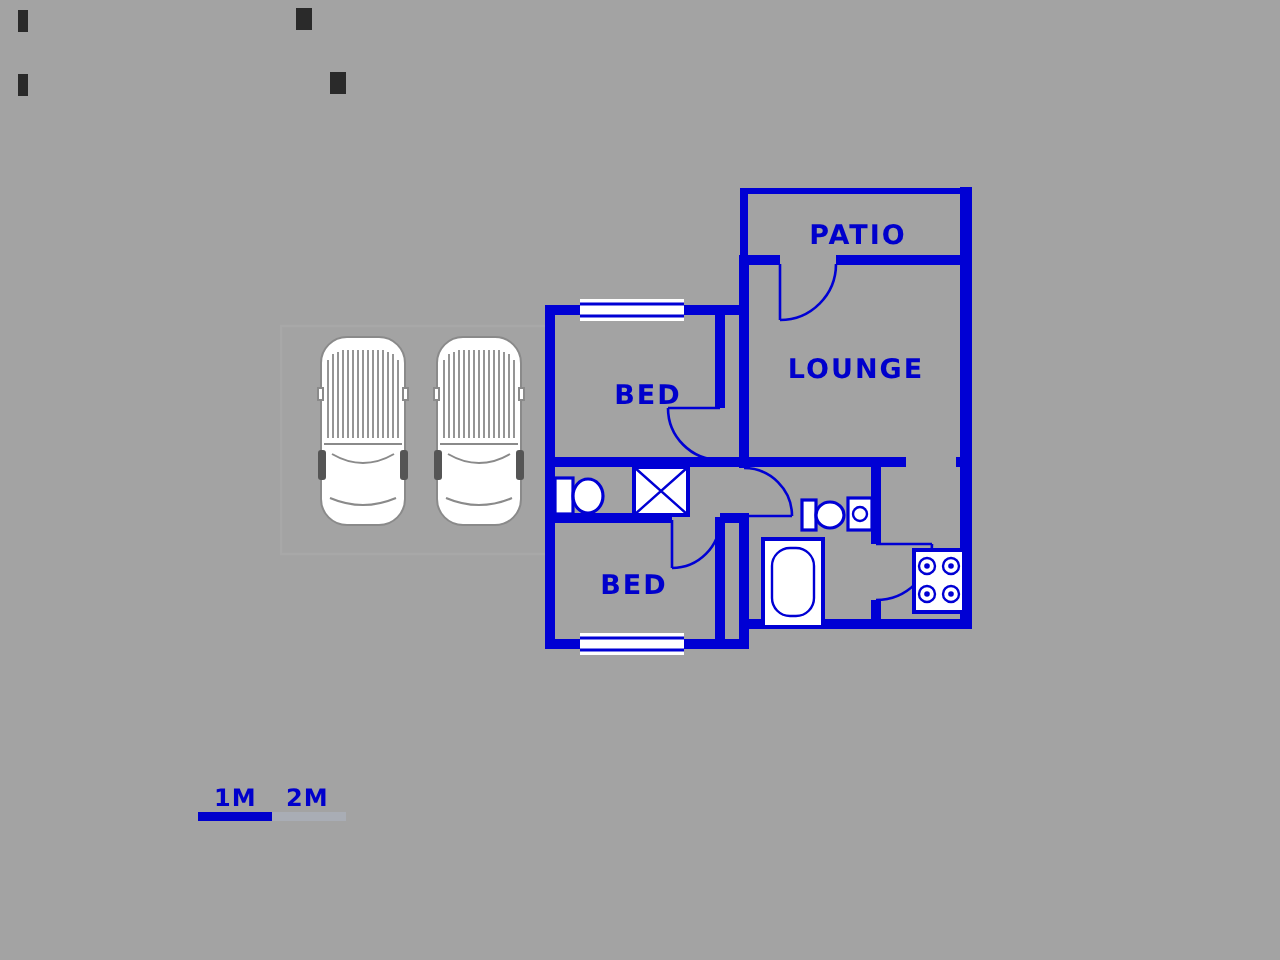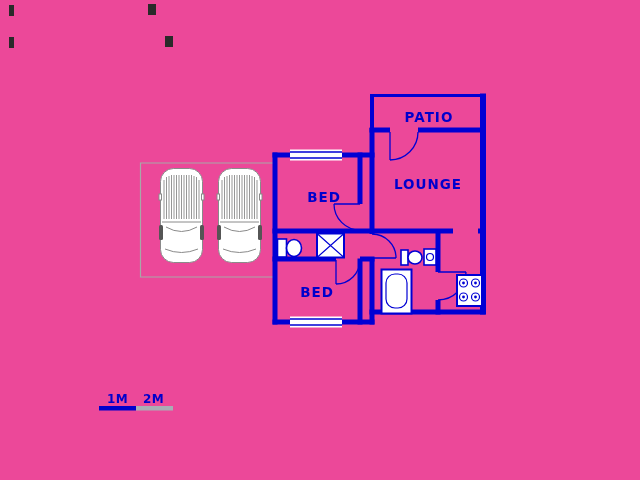--- a/index.html
+++ b/index.html
@@ -1,18 +1,18 @@
 <!DOCTYPE html>
 <html><head>
 <meta charset="utf-8">
 <style>
   html,body { margin:0; padding:0; background:#ffffff; }
   .stage {
     width:640px; height:480px;
-    background:#ec4899;
+    background:#a3a3a3;
     position:relative; overflow:hidden;
     font-family:"DejaVu Sans", sans-serif;
   }
   svg text {
     font-family:"DejaVu Sans", sans-serif;
     font-weight:bold;
   }
   .room-label { font-size:13.5px; letter-spacing:1px; }
   .scale-label { font-size:12px; letter-spacing:0.5px; }
 </style>

